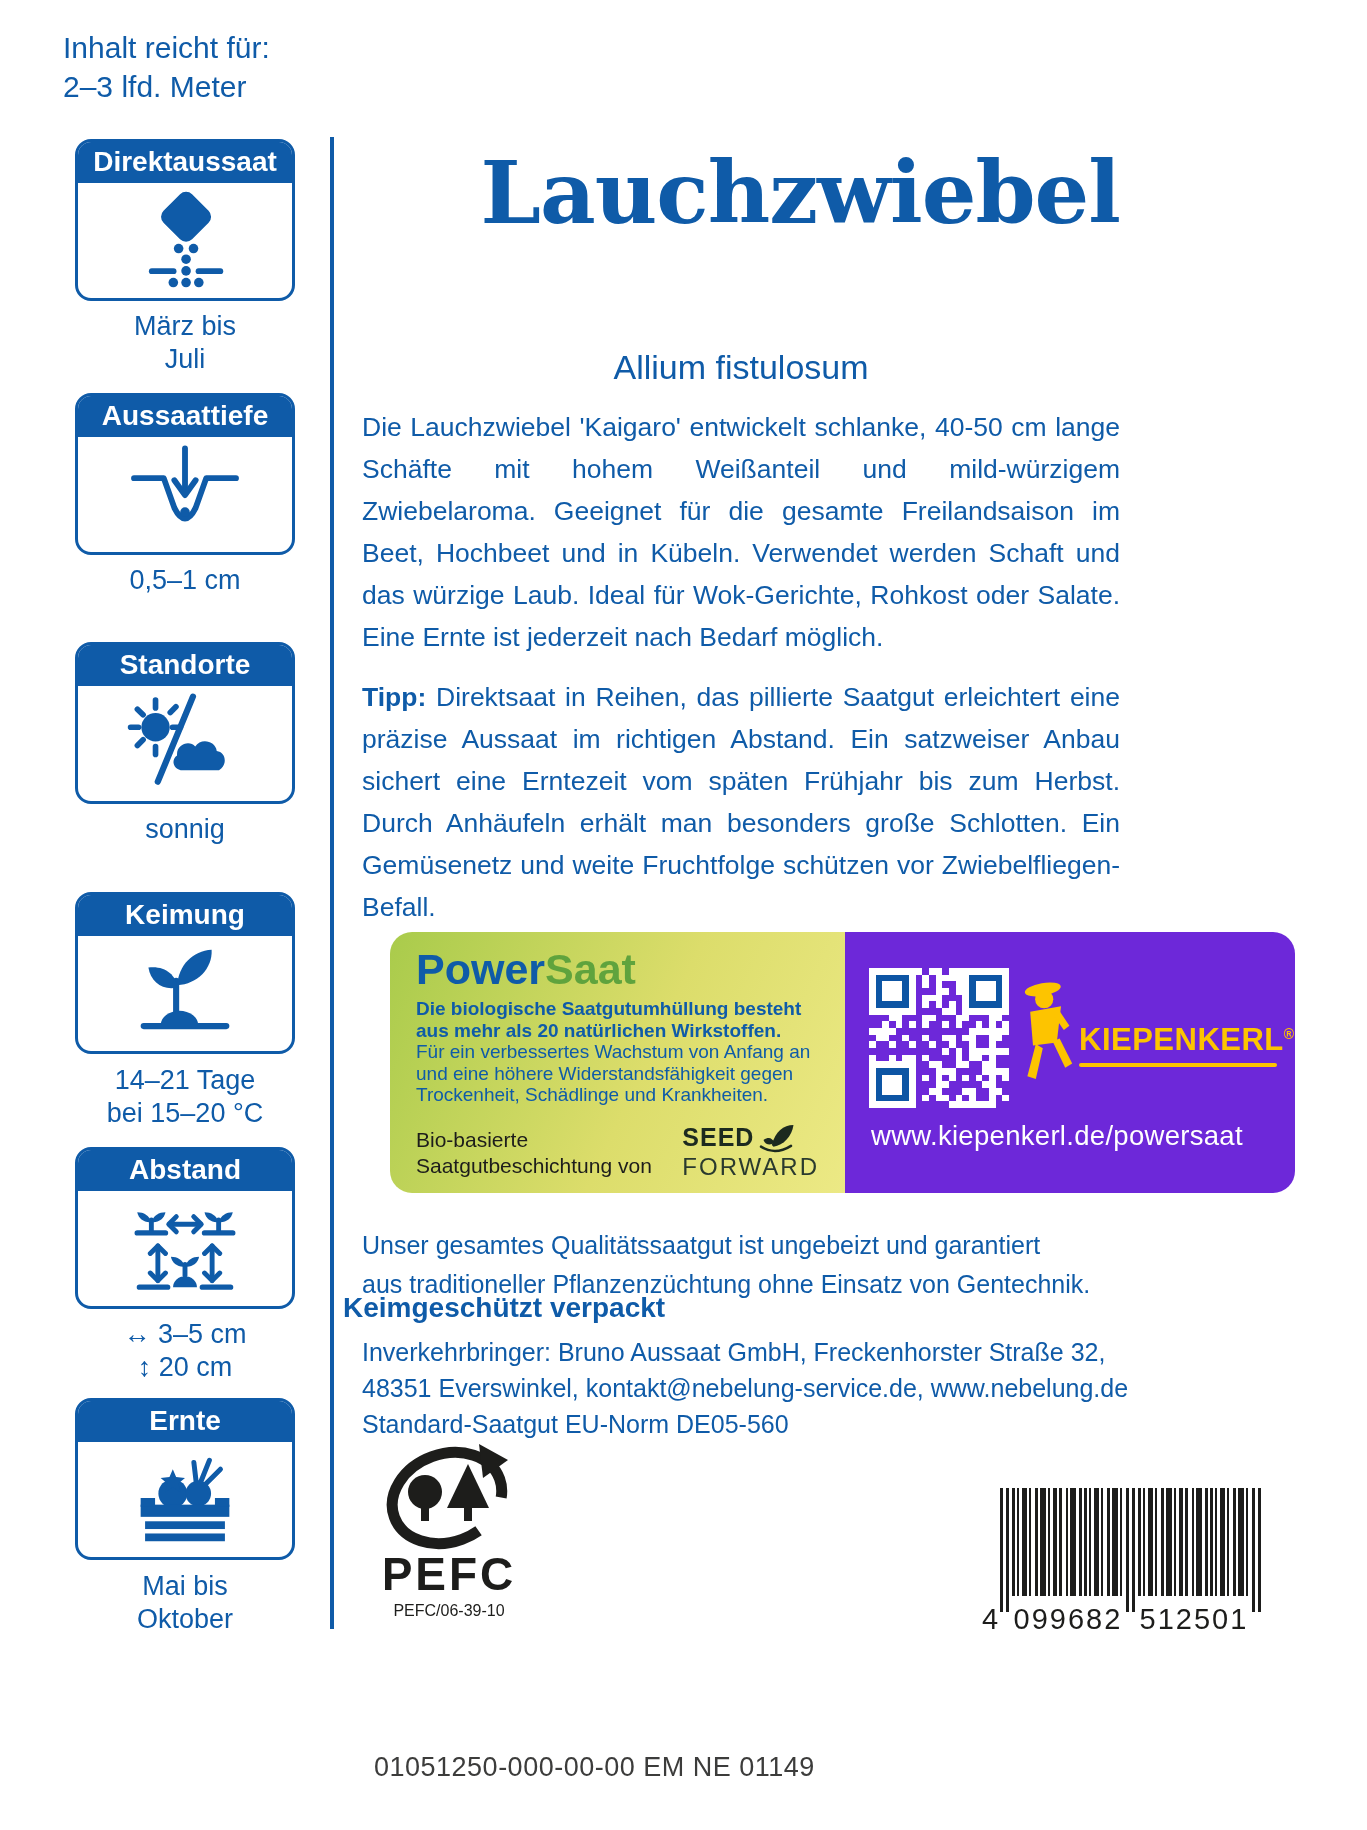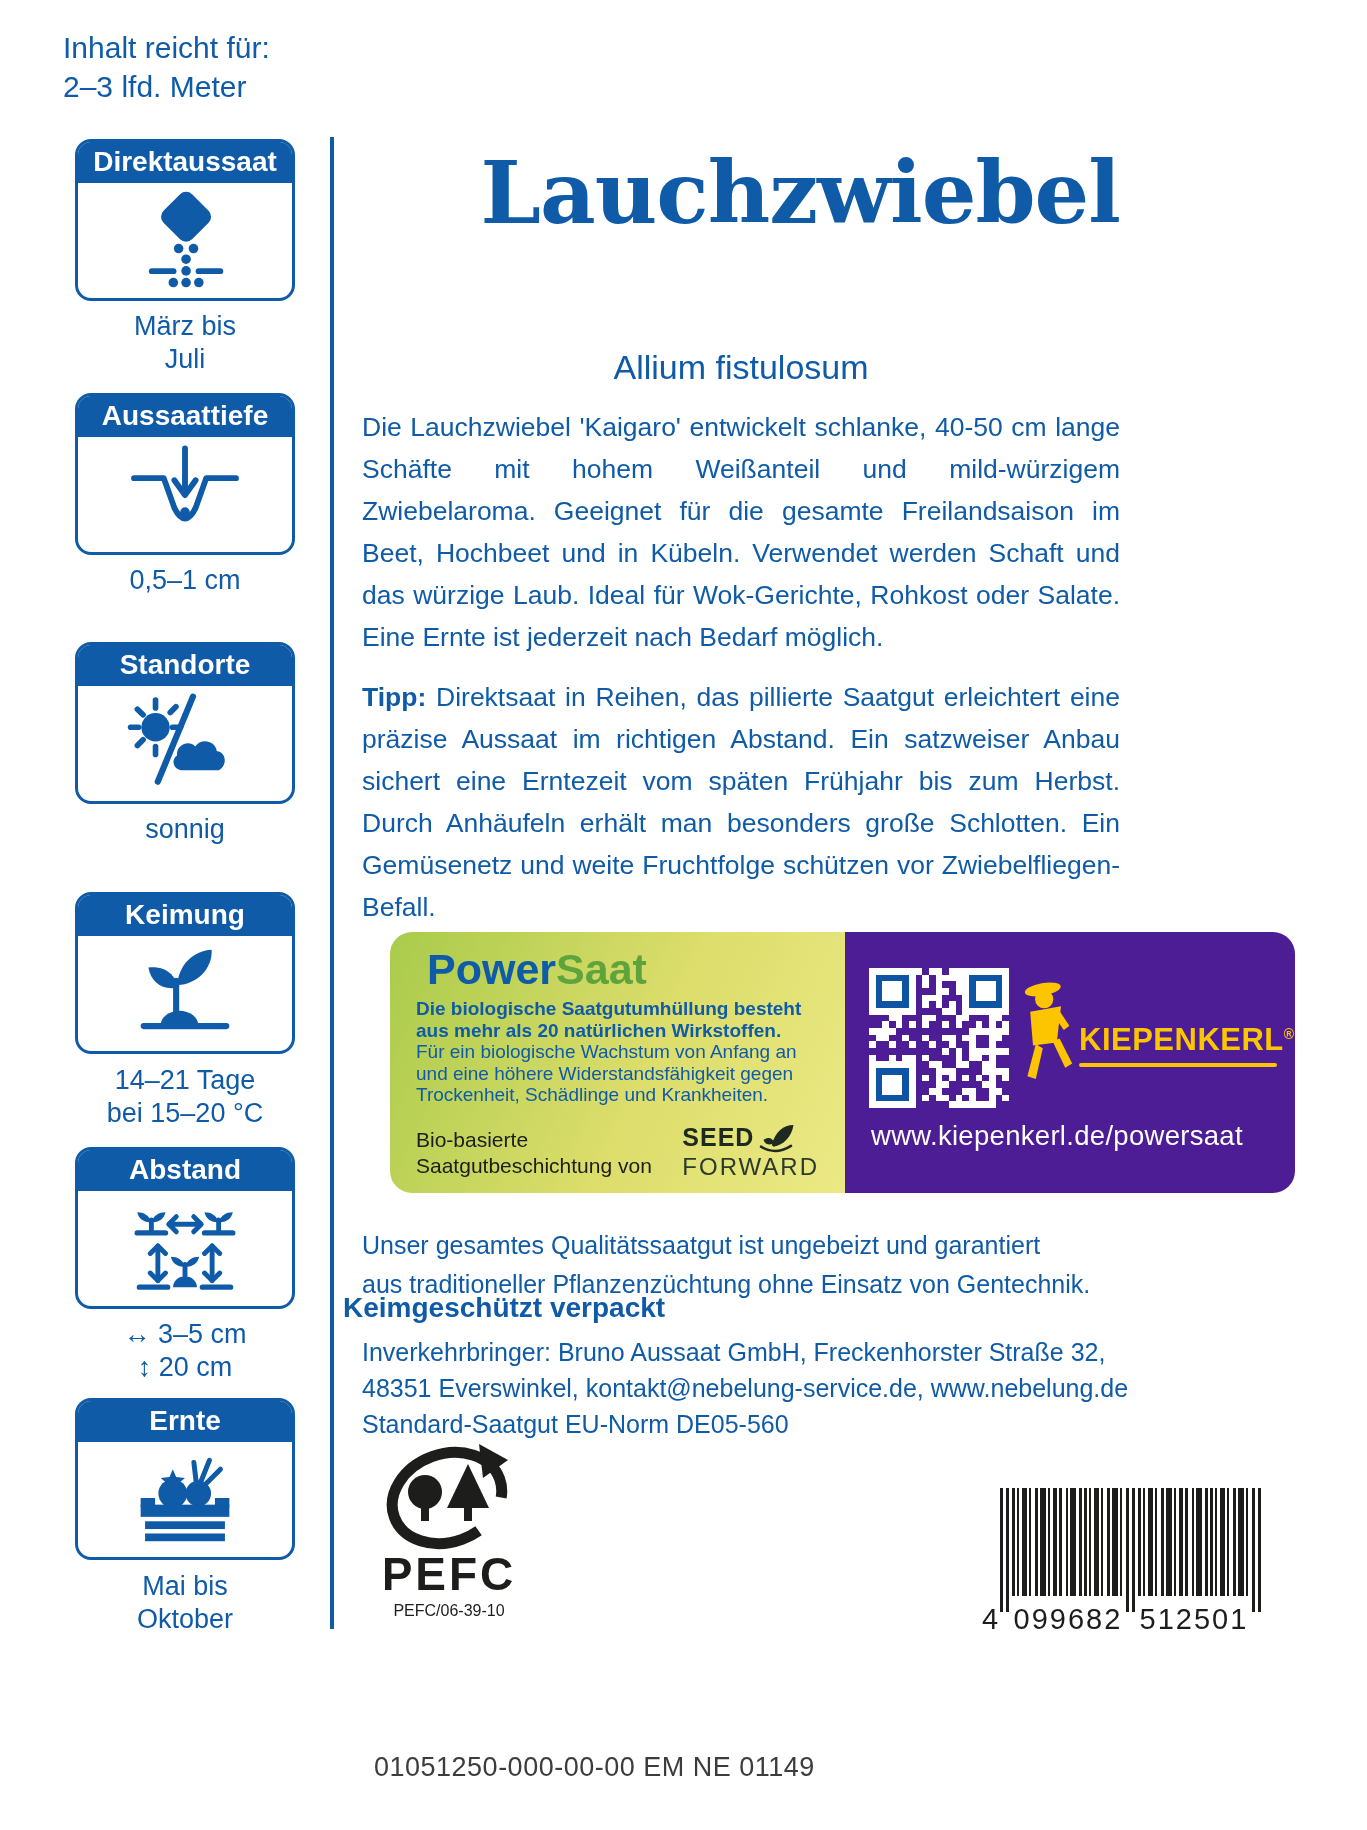--- a/index.html
+++ b/index.html
@@ -37,31 +37,31 @@
   .desc{top:406px;}
   .tip{top:676px;}
   .tip b{font-weight:bold;}
 
   
   .banner{position:absolute;left:390px;top:932px;width:905px;height:261px;border-radius:22px;
           overflow:hidden;display:flex;}
   .banner-left{width:455px;box-sizing:border-box;padding:14px 26px 14px 26px;
                background:linear-gradient(115deg,#a9cb4b 0%,#dcdd6b 55%,#ece985 100%);
                display:flex;flex-direction:column;}
-  .brand{font-size:43px;font-weight:bold;line-height:46px;margin-left:11px;}
+  .brand{font-size:43px;font-weight:bold;line-height:46px;}
   .brand .p{color:#0f5ba8}.brand .s{color:#5fa33d}
   .ps-bold{margin-top:6px;font-size:19px;line-height:21.5px;font-weight:bold;color:#0f5ba8;}
   .ps-reg{font-size:19px;line-height:21.5px;color:#0f5ba8;}
   .coating{margin-top:auto;display:flex;justify-content:space-between;align-items:flex-end;}
   .coating-text{font-size:21px;line-height:26px;color:#1d1d1b;}
   .seedforward{color:#1c2a1f;text-align:left;line-height:24px;}
   .sf-top{display:flex;align-items:flex-start;font-weight:bold;font-size:25px;letter-spacing:1px;}
   .sf-top svg{margin-left:2px;}
   .sf-bottom{font-size:24px;letter-spacing:2px;color:#2a3a2e;}
-  .banner-right{position:relative;flex:1;background:#4c1d95;}
+  .banner-right{position:relative;flex:1;background:#6d28d9;}
   .qr{position:absolute;left:24px;top:36px;width:140px;height:140px;}
   .kk-figure{position:absolute;left:174px;top:44px;width:56px;height:122px;}
   .kk-text{position:absolute;left:234px;top:90px;font-size:31px;font-weight:bold;
            color:#fdc400;letter-spacing:0.5px;}
   .kk-text sup{font-size:14px;}
   .kk-underline{position:absolute;left:234px;top:131px;width:198px;height:4px;
                 background:#fdc400;border-radius:2px;}
   .kk-url{position:absolute;left:26px;top:188px;font-size:27.5px;color:#fff;letter-spacing:0.3px;}
 
   
@@ -220,21 +220,21 @@
 
   <div class="title">Lauchzwiebel</div>
   <div class="botanical">Allium fistulosum</div>
   <div class="desc">Die Lauchzwiebel 'Kaigaro' entwickelt schlanke, 40-50 cm lange Schäfte mit hohem Weißanteil und mild-würzigem Zwiebelaroma. Geeignet für die gesamte Freilandsaison im Beet, Hochbeet und in Kübeln. Verwendet werden Schaft und das würzige Laub. Ideal für Wok-Gerichte, Rohkost oder Salate. Eine Ernte ist jederzeit nach Bedarf möglich.</div>
   <div class="tip"><b>Tipp:</b> <span>Direktsaat in Reihen, das pillierte Saatgut erleichtert eine präzise Aussaat im richtigen Abstand. Ein satzweiser Anbau sichert eine Erntezeit vom späten Frühjahr bis zum Herbst. Durch Anhäufeln erhält man besonders große Schlotten. Ein Gemüsenetz und weite Fruchtfolge schützen vor Zwiebelfliegen-Befall.</span></div>
 
   <div class="banner">
     <div class="banner-left">
       <div class="brand"><span class="p">Power</span><span class="s">Saat</span></div>
       <div class="ps-bold">Die biologische Saatgutumhüllung besteht aus mehr als 20 natürlichen Wirkstoffen.</div>
-      <div class="ps-reg">Für ein biologische Wachstum von Anfang an und eine höhere Widerstandsfähigkeit gegen Trockenheit, Schädlinge und Krankheiten.</div>
+      <div class="ps-reg">Für ein verbessertes Wachstum von Anfang an und eine höhere Widerstandsfähigkeit gegen Trockenheit, Schädlinge und Krankheiten.</div>
       <div class="coating">
         <div class="coating-text">
           <div>Bio-basierte</div>
           <div>Saatgutbeschichtung von</div>
         </div>
         <div class="seedforward">
           <div class="sf-top">
               <span>SEED</span>
             <svg width="40" height="30" viewBox="0 0 46 36">
               <path d="M8 18 C14 14 18 15 21 21 C17 25 10 24 8 18 Z" fill="#1c2a1f"></path>

